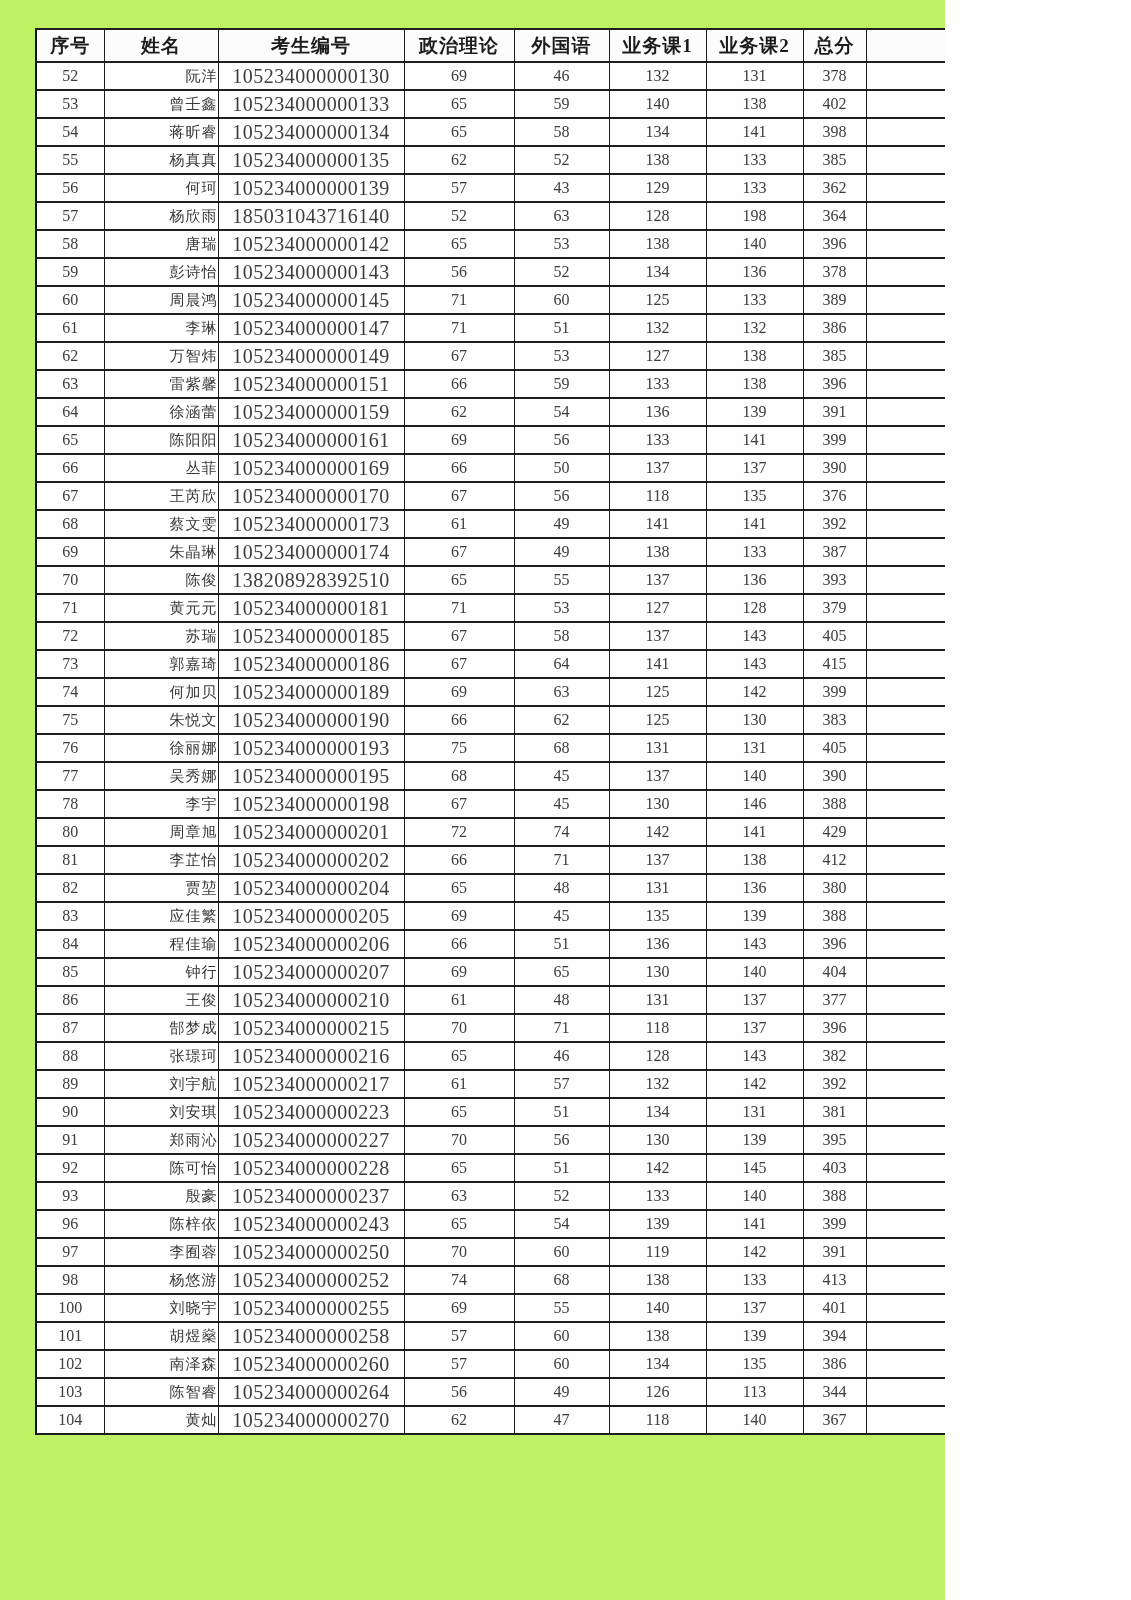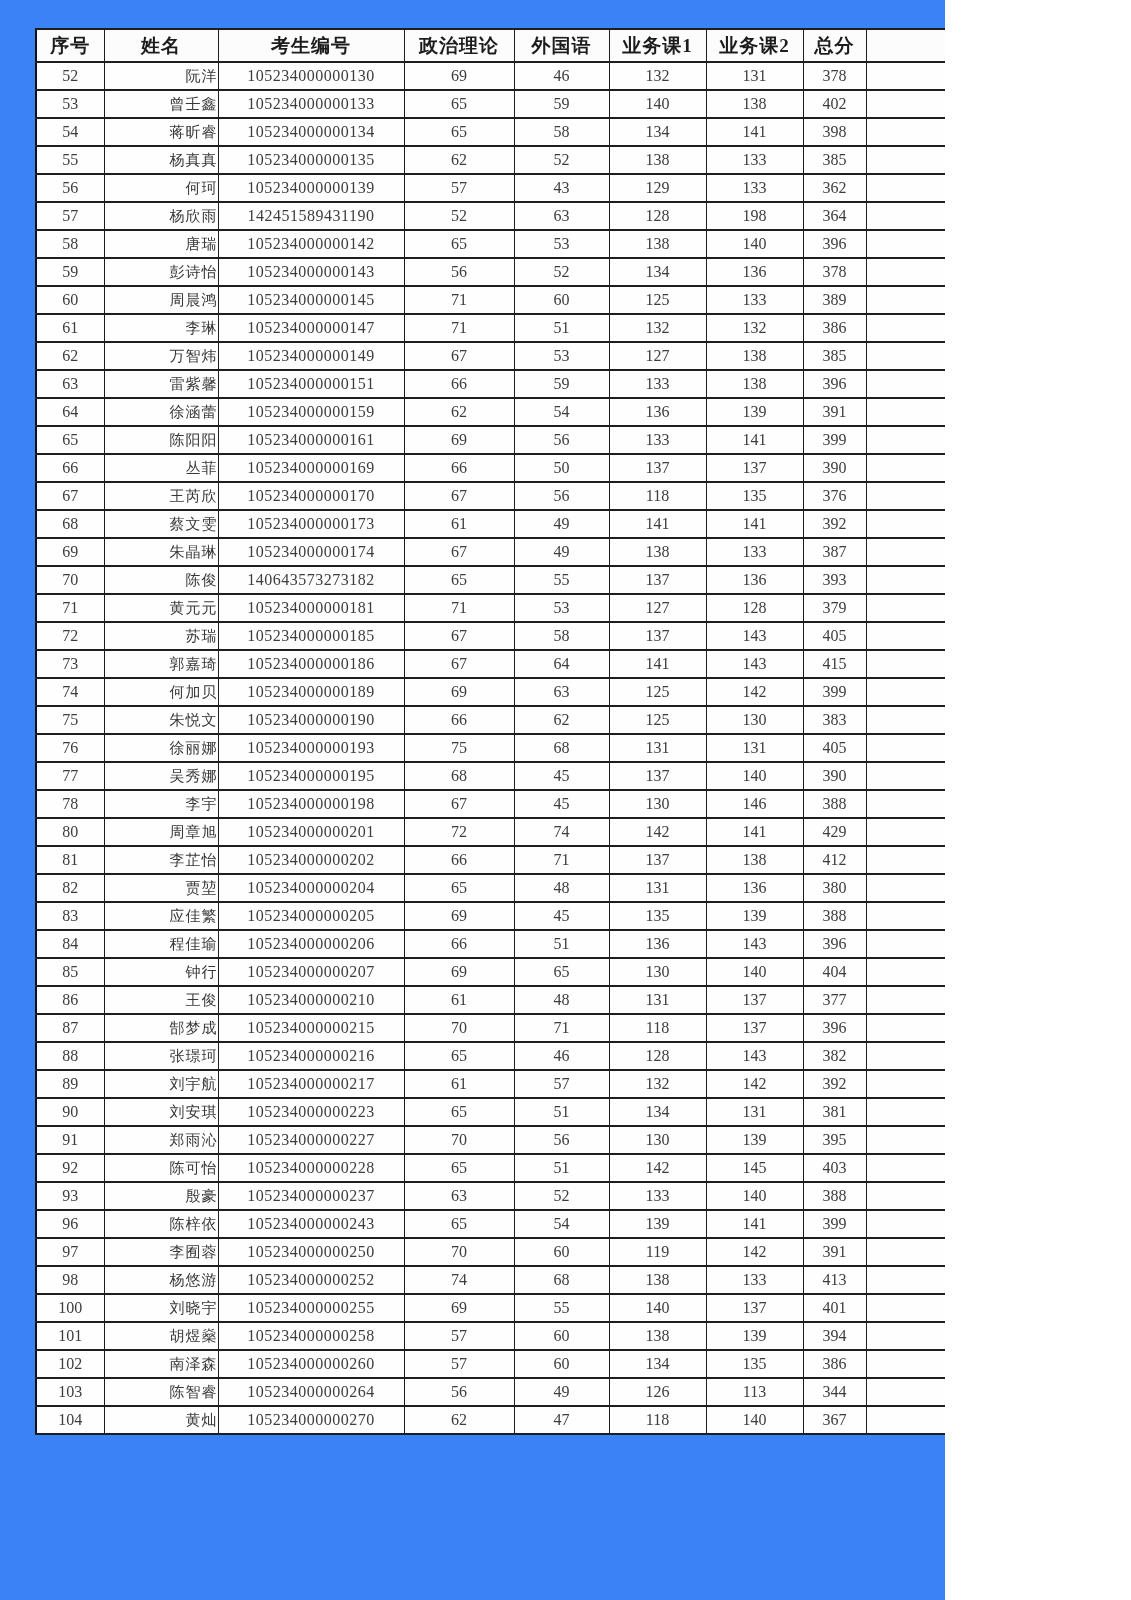--- a/index.html
+++ b/index.html
@@ -5,21 +5,21 @@
   html, body {
     margin: 0;
     padding: 0;
     background: #ffffff;
     font-family: "Liberation Serif", "DejaVu Serif", serif;
   }
   .page {
     position: relative;
     width: 945px;
     height: 1600px;
-    background: #3b82f6;
+    background: #bef264;
     overflow: hidden;
   }
   table.score-table {
     position: absolute;
     left: 35px;
     top: 28px;
     width: 1053px;
     border-collapse: collapse;
     table-layout: fixed;
     background: #fefefe;
@@ -51,21 +51,21 @@
     font-size: 16px;
     color: #3d3d3d;
   }
   table.score-table tbody td:nth-child(2) {
     font-size: 15px;
     color: #383838;
     letter-spacing: 1px;
     text-align: right;
   }
   table.score-table tbody td:nth-child(3) {
-    font-size: 16px;
+    font-size: 20px;
     letter-spacing: 0.5px;
     margin-left: 12px;
   }
 </style>
 </head>
 <body>
 
 <div class="page">
   <table class="score-table">
     <colgroup>
@@ -144,21 +144,21 @@
           <td>57</td>
           <td>43</td>
           <td>129</td>
           <td>133</td>
           <td>362</td>
           <td></td>
         </tr>
         <tr>
           <td>57</td>
           <td>杨欣雨</td>
-          <td>142451589431190</td>
+          <td>185031043716140</td>
           <td>52</td>
           <td>63</td>
           <td>128</td>
           <td>198</td>
           <td>364</td>
           <td></td>
         </tr>
         <tr>
           <td>58</td>
           <td>唐瑞</td>
@@ -287,21 +287,21 @@
           <td>67</td>
           <td>49</td>
           <td>138</td>
           <td>133</td>
           <td>387</td>
           <td></td>
         </tr>
         <tr>
           <td>70</td>
           <td>陈俊</td>
-          <td>140643573273182</td>
+          <td>138208928392510</td>
           <td>65</td>
           <td>55</td>
           <td>137</td>
           <td>136</td>
           <td>393</td>
           <td></td>
         </tr>
         <tr>
           <td>71</td>
           <td>黄元元</td>

